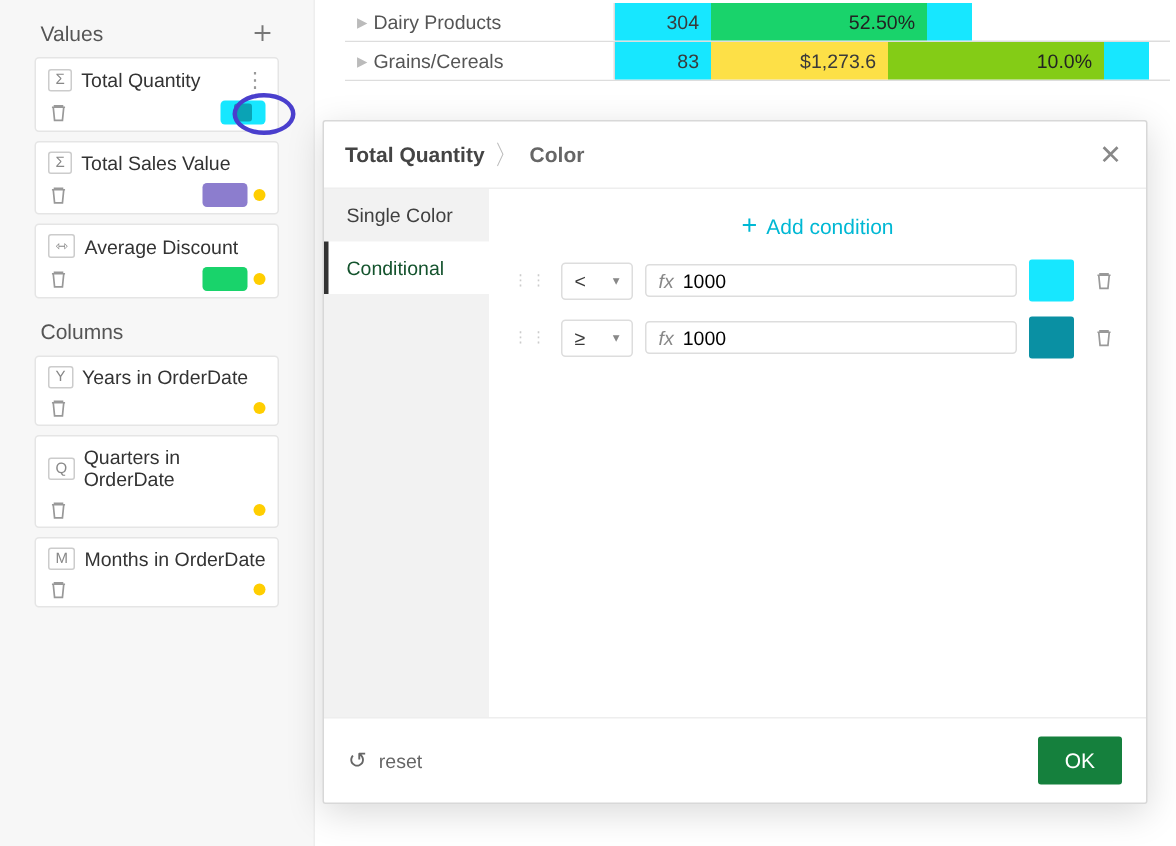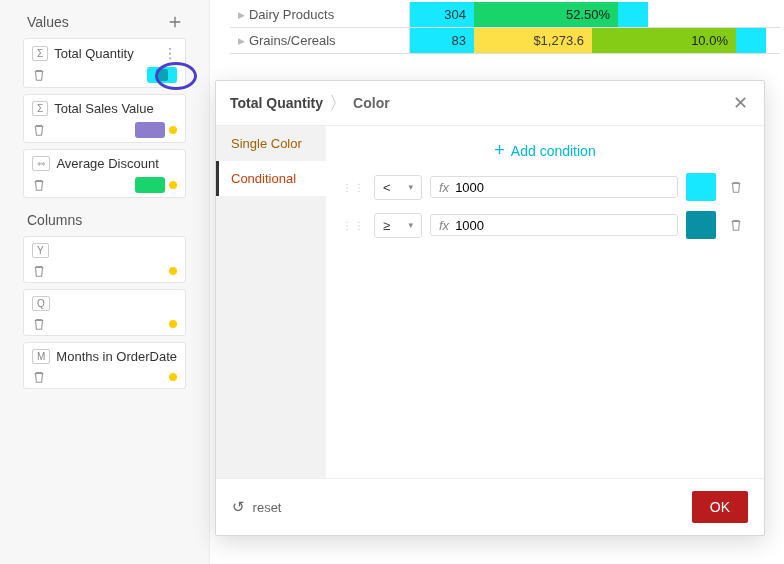--- a/index.html
+++ b/index.html
@@ -38,42 +38,42 @@
     
     .popover { position: absolute; left: 215px; top: 80px; width: 550px; height: 456px; background: #fff; border: 1px solid #d8d8d8; box-shadow: 0 6px 24px rgba(0,0,0,0.15); border-radius: 2px; display: flex; flex-direction: column; }
     .pop-head { display: flex; align-items: center; justify-content: space-between; padding: 10px 16px 10px 14px; border-bottom: 1px solid #eee; }
     .crumb { display: flex; align-items: center; gap: 6px; color: #666; font-weight: 600; font-size: 14px; }
     .crumb .active { color: #444; }
     .crumb .sep { color: #bbb; font-size: 18px; font-weight: 300; }
     .close-x { color: #888; font-size: 18px; cursor: pointer; }
 
     .pop-body { flex: 1; display: flex; }
     .tab-col { width: 110px; background: #f2f2f2; display: flex; flex-direction: column; }
-    .tab-item { padding: 10px 12px; font-size: 13px; color: #a16207; cursor: pointer; border-left: 3px solid transparent; }
-    .tab-item.selected { background: #fff; border-left-color: #333; color: #c2410c; }
+    .tab-item { padding: 10px 12px; font-size: 13px; color: #404040; cursor: pointer; border-left: 3px solid transparent; }
+    .tab-item.selected { background: #fff; border-left-color: #333; color: #14532d; }
 
     .cond-area { flex: 1; padding: 14px 16px; }
     .add-cond { display: flex; align-items: center; justify-content: center; gap: 6px; color: #00b8d4; font-size: 14px; font-weight: 500; cursor: pointer; padding-bottom: 12px; }
     .add-cond .p { font-size: 18px; font-weight: 400; }
 
     .cond-row { display: flex; align-items: center; gap: 8px; margin-bottom: 10px; }
     .handle { color: #ccc; font-size: 10px; letter-spacing: 2px; cursor: grab; }
     .op-select { display: flex; align-items: center; gap: 4px; border: 1px solid #ddd; border-radius: 3px; padding: 4px 8px; min-width: 48px; cursor: pointer; justify-content: space-between; }
     .op-select .op { font-size: 13px; }
     .op-select .chev { font-size: 9px; color: #888; }
     .val-input { display: flex; align-items: center; border: 1px solid #ddd; border-radius: 3px; padding: 0 8px; height: 22px; flex: 1; gap: 6px; }
     .fx { font-style: italic; color: #888; font-size: 13px; }
     .val-input input { border: none; outline: none; flex: 1; font-size: 13px; }
     .swatch { width: 30px; height: 28px; border-radius: 2px; cursor: pointer; }
     .trash-btn { width: 24px; height: 24px; display:flex; align-items:center; justify-content:center; cursor:pointer; }
 
     .pop-foot { display: flex; align-items: center; justify-content: space-between; padding: 12px 16px; border-top: 1px solid #eee; }
     .reset { display: flex; align-items: center; gap: 8px; color: #666; cursor: pointer; font-size: 13px; }
     .reset .r-icon { font-size: 15px; }
-    .ok-btn { background: #b91c1c; color: #fff; border: none; padding: 8px 18px; font-size: 14px; border-radius: 2px; cursor: pointer; }
+    .ok-btn { background: #15803d; color: #fff; border: none; padding: 8px 18px; font-size: 14px; border-radius: 2px; cursor: pointer; }
   </style>
 </head>
 <body>
 
 <div class="left-panel">
   <div class="section-header">
     <span>Values</span>
     <svg class="plus-icon" viewBox="0 0 16 16">
         <path d="M8 2v12M2 8h12" stroke="#777" stroke-width="1.5" fill="none"></path>
       </svg>
@@ -127,32 +127,34 @@
     </div>
   </div>
 
   <div class="section-header" style="margin-top:8px">
     <span>Columns</span>
   </div>
 
   <div class="field-card">
     <div class="field-top">
       <span class="field-letter">Y</span>
+      <span class="field-name">Years in OrderDate</span>
     </div>
     <div class="field-bottom">
       <svg class="trash-icon trash-svg" viewBox="0 0 16 16">
           <path d="M3 4h10M5 4V3h6v1M4 4l1 10h6l1-10"></path>
         </svg>
       <span class="yellow-dot"></span>
     </div>
   </div>
 
   <div class="field-card">
     <div class="field-top">
       <span class="field-letter">Q</span>
+      <span class="field-name">Quarters in OrderDate</span>
     </div>
     <div class="field-bottom">
       <svg class="trash-icon trash-svg" viewBox="0 0 16 16">
           <path d="M3 4h10M5 4V3h6v1M4 4l1 10h6l1-10"></path>
         </svg>
       <span class="yellow-dot"></span>
     </div>
   </div>
 
   <div class="field-card">

